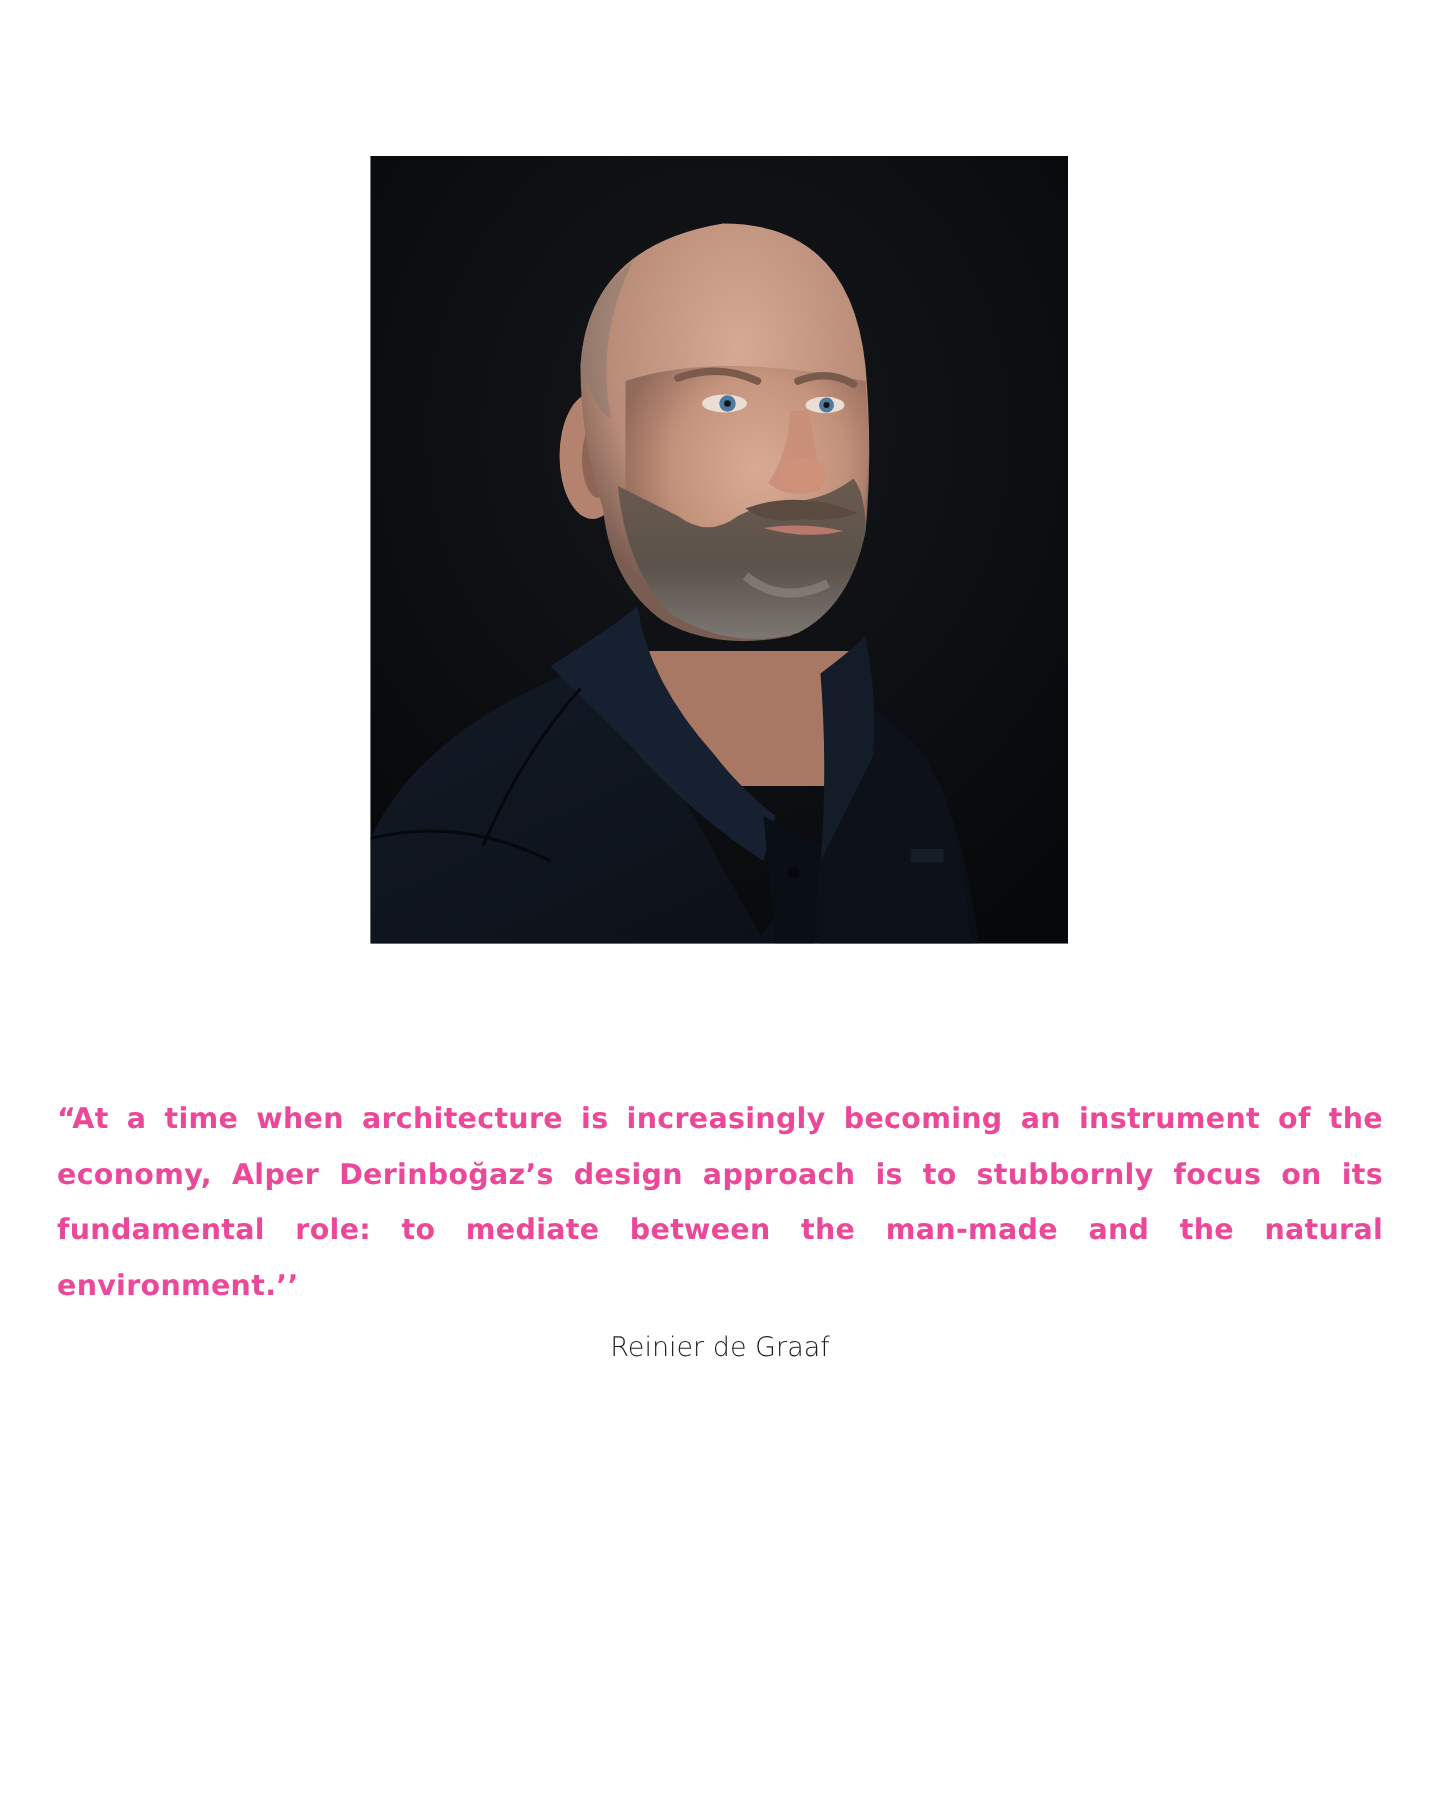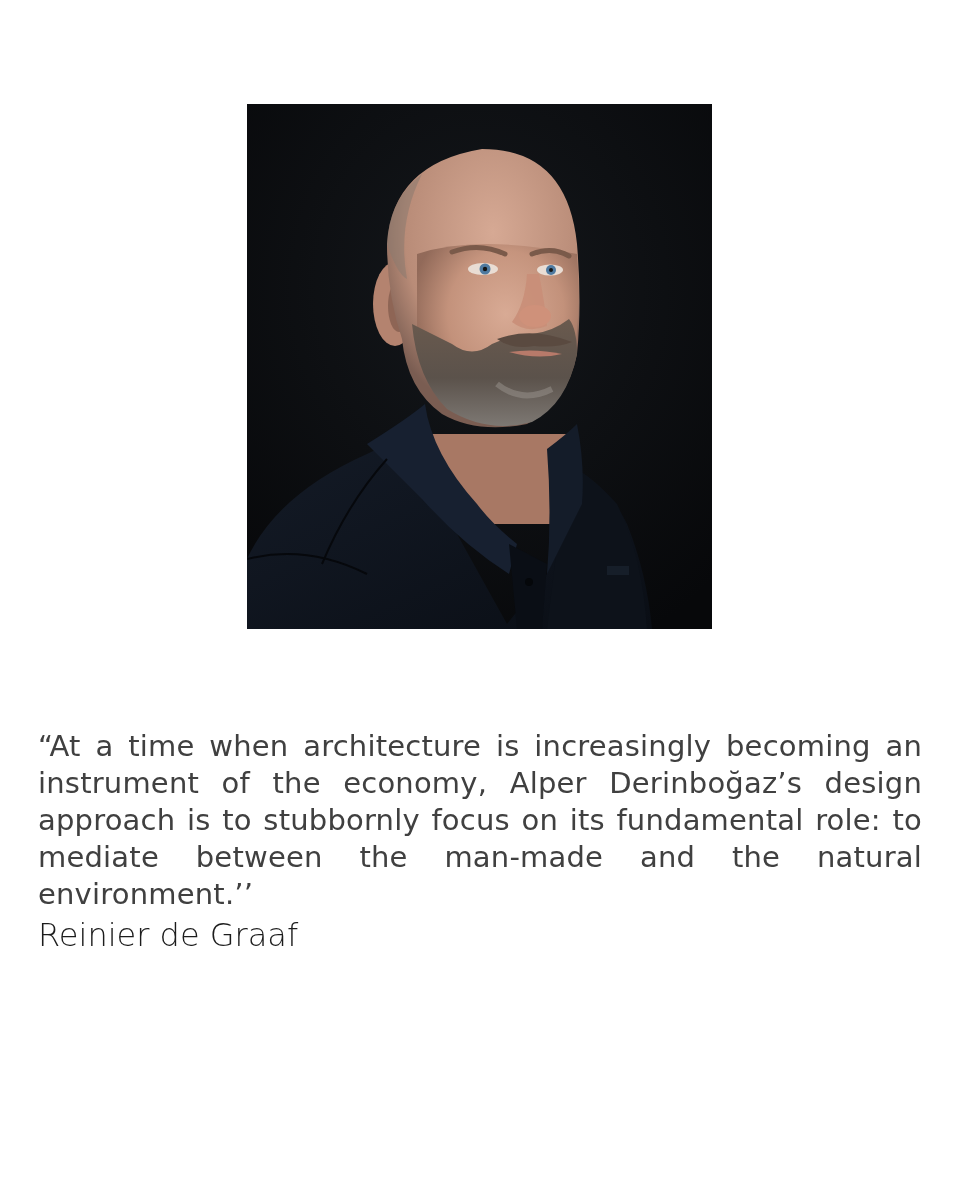--- a/index.html
+++ b/index.html
@@ -30,32 +30,32 @@
       height: 100%;
     }
     .quote-block {
       position: absolute;
       left: 38px;
       top: 728px;
       width: 884px;
     }
     .quote-text {
       margin: 0;
-      font-size: 29px;
+      font-size: 19px;
       line-height: 37px;
-      font-weight: 400;
+      font-weight: 700;
       text-align: justify;
       letter-spacing: 0.2px;
       word-spacing: 0px;
-      color: #404040;
+      color: #ec4899;
     }
     .attribution {
       margin-top: 4px;
-      text-align: left;
-      font-size: 32px;
+      text-align: center;
+      font-size: 18px;
       line-height: 37px;
       font-weight: 300;
       color: #1c1c1c;
     }
     .attribution div {
       white-space: nowrap;
     }
   </style>
 </head>
 <body>

